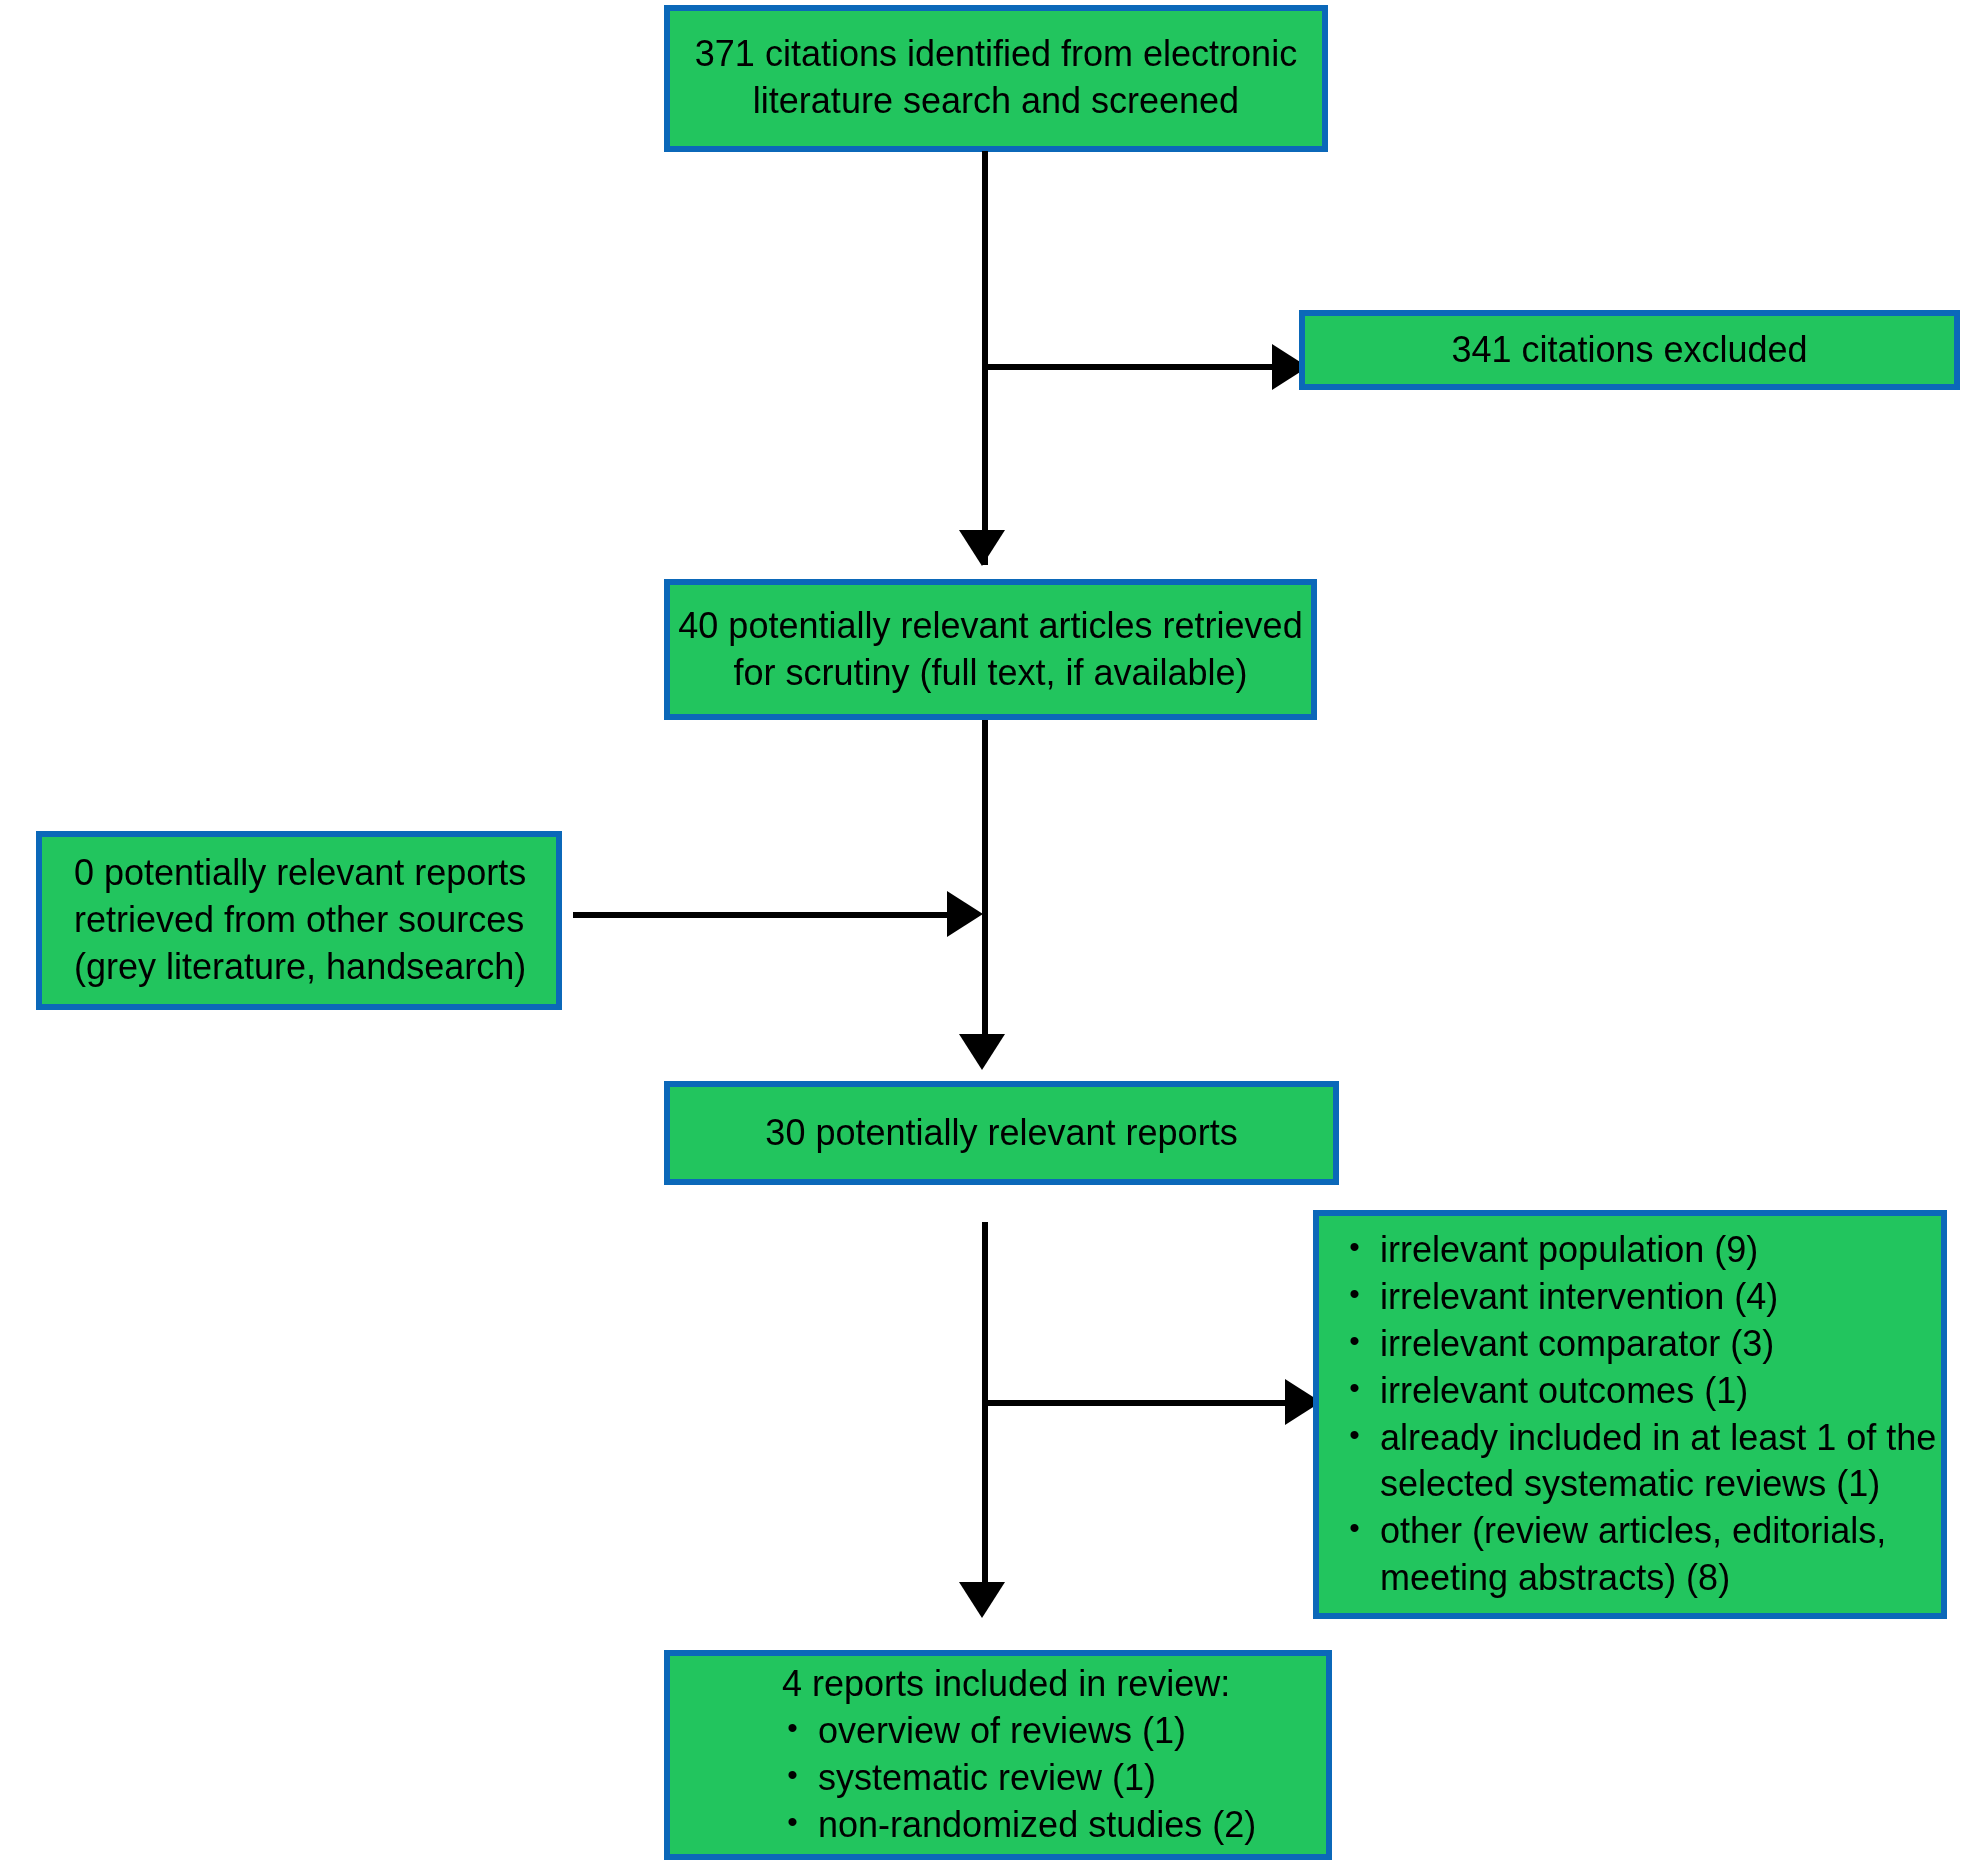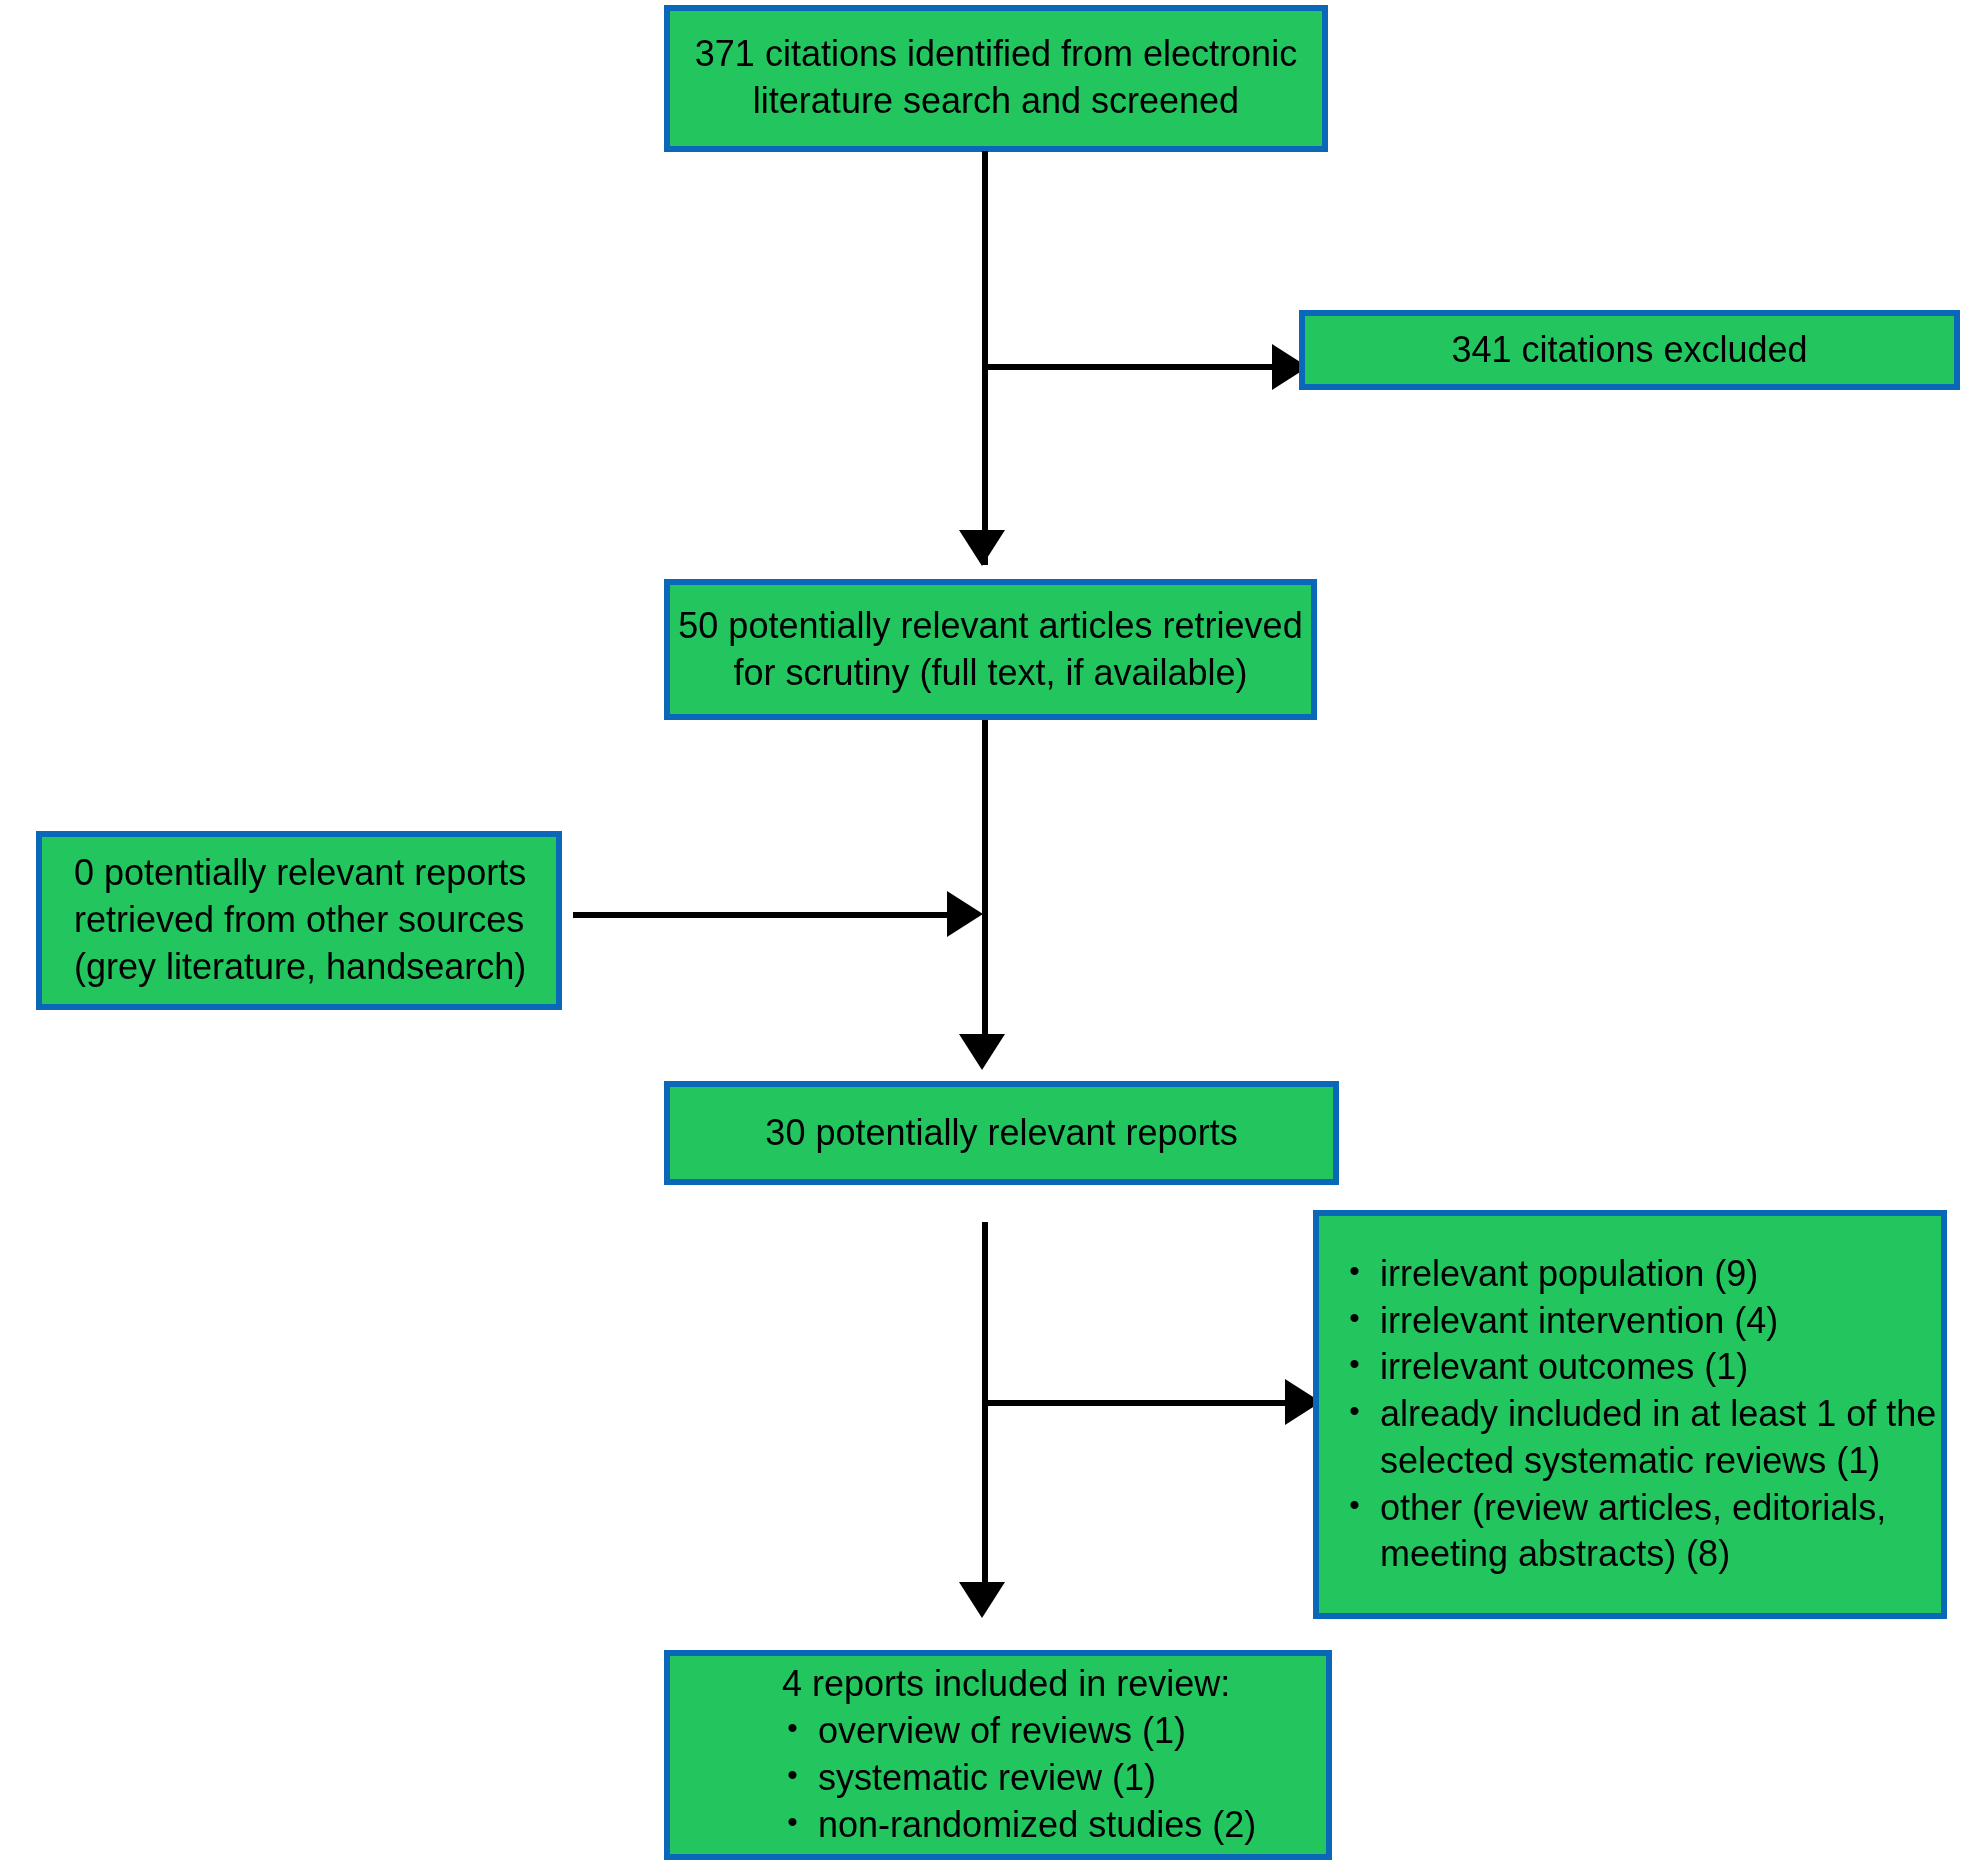--- a/index.html
+++ b/index.html
@@ -101,21 +101,21 @@
   <div class="arrow-down" style="left:959px; top:530px;"></div>
 
   <div class="hline" style="left:982px; top:364px; width:294px;"></div>
   <div class="arrow-right" style="left:1272px; top:344px;"></div>
 
   <div class="node center" style="left:1299px; top:310px; width:661px; height:80px;">
     <span class="txt">341 citations excluded</span>
   </div>
 
   <div class="node center" style="left:664px; top:579px; width:653px; height:141px;">
-    <span class="txt">50 potentially relevant articles retrieved
+    <span class="txt">40 potentially relevant articles retrieved
 for scrutiny (full text, if available)</span>
   </div>
 
   <div class="vline" style="left:982px; top:720px; height:328px;"></div>
   <div class="arrow-down" style="left:959px; top:1034px;"></div>
 
   <div class="node leftal" style="left:36px; top:831px; width:526px; height:179px; padding-left:32px;">
     <span class="txt">0 potentially relevant reports
 retrieved from other sources
 (grey literature, handsearch)</span>
@@ -132,20 +132,21 @@
   <div class="arrow-down" style="left:959px; top:1582px;"></div>
 
   <div class="hline" style="left:982px; top:1400px; width:307px;"></div>
   <div class="arrow-right" style="left:1285px; top:1379px;"></div>
 
   <div class="node" style="left:1313px; top:1210px; width:634px; height:409px; justify-content:flex-start; padding-left:25px;">
     <div class="bullets">
       <ul>
         <li>irrelevant population (9)</li>
         <li>irrelevant intervention (4)</li>
+        <li>irrelevant comparator (3)</li>
         <li>irrelevant outcomes (1)</li>
         <li>already included in at least 1 of the selected systematic reviews (1)</li>
         <li>other (review articles, editorials, meeting abstracts) (8)</li>
       </ul>
     </div>
   </div>
 
   <div class="node" style="left:664px; top:1650px; width:668px; height:210px; justify-content:flex-start; padding-left:112px;">
     <div class="bullets">
       <div class="head">4 reports included in review:</div>

